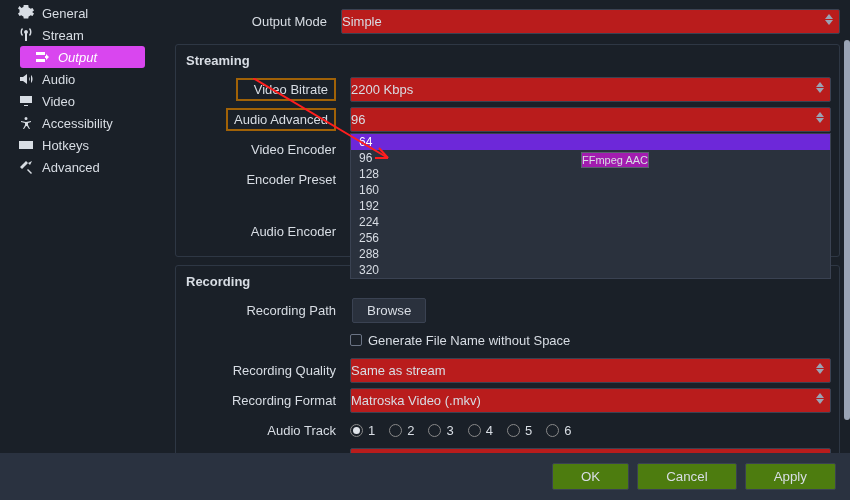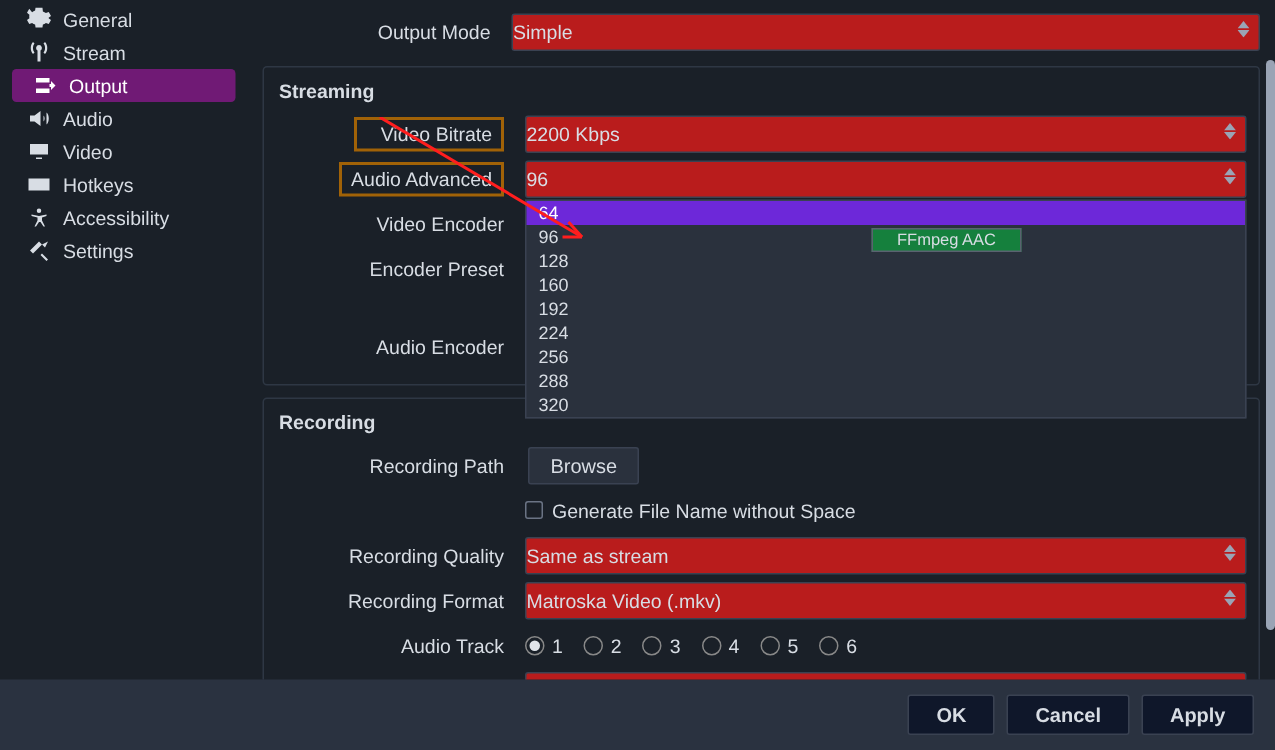--- a/index.html
+++ b/index.html
@@ -1,43 +1,43 @@
 <!DOCTYPE html>
 <html><head>
 <meta charset="utf-8">
 <style>
   * { box-sizing: border-box; margin: 0; padding: 0; font-family: -apple-system, "Segoe UI", Arial, sans-serif; }
   body { background: #1a2028; color: #d8dde4; font-size: 13px; width: 850px; height: 500px; overflow: hidden; display: flex; flex-direction: column; }
   .main { display: flex; flex: 1; min-height: 0; }
   .sidebar { width: 165px; background: #1a2028; padding-top: 2px; }
   .side-item { display: flex; align-items: center; height: 22px; padding: 0 8px 0 18px; cursor: pointer; gap: 8px; }
-  .side-item.active { background: #701a75; color: #fff; border-radius: 3px; margin: 0 8px; padding-left: 14px; }
+  .side-item.active { background: #d946ef; color: #fff; border-radius: 3px; margin: 0 20px; padding-left: 14px; font-style: italic; }
   .side-item .ic { width: 16px; height: 16px; display: inline-flex; align-items: center; justify-content: center; fill: currentColor; }
   .content { flex: 1; padding: 6px 10px 0 10px; position: relative; overflow: hidden; }
   .row { display: flex; align-items: center; height: 30px; }
   .lbl { width: 160px; text-align: right; padding-right: 8px; }
   .section { border: 1px solid #2e3744; border-radius: 3px; margin-top: 8px; padding: 0 8px 10px 8px; }
   .sect-title { font-weight: 600; padding: 8px 0 6px 2px; }
   .red-box { border: 2px solid #a16207; padding: 2px 6px; display: inline-block; min-width: 100px; text-align: right; }
   .field { flex: 1; margin-left: 6px; position: relative; }
   .input, .select { width: 100%; background: #b91c1c; border: 1px solid #3a4252; color: #d8dde4; padding: 4px 24px 4px 0; border-radius: 2px; font-size: 13px; position: relative; }
   .select .caret, .input .caret { position: absolute; right: 6px; top: 4px; display: flex; flex-direction: column; gap: 1px; }
   .caret svg { width: 8px; height: 5px; fill: #9aa4b5; }
   .dd { position: absolute; left: 0; right: 0; top: 26px; background: #2a313d; border: 1px solid #3a4252; z-index: 20; }
   .dd-item { padding: 1px 8px; font-size: 12px; cursor: pointer; }
   .dd-item.sel { background: #6d28d9; color: #fff; }
-  .tooltip { position: absolute; left: 230px; top: 18px; background: #15803d; border: 1px solid #5a6270; padding: 1px 16px; font-size: 11px; color: #d8dde4; z-index: 25; }
+  .tooltip { position: absolute; left: 230px; top: 18px; background: #a21caf; border: 1px solid #5a6270; padding: 1px 0; font-size: 11px; color: #d8dde4; z-index: 25; }
   .browse { background: #2a313d; border: 1px solid #3a4252; color: #d8dde4; padding: 4px 14px; border-radius: 2px; margin-left: 8px; cursor: pointer; }
   .chk { width: 12px; height: 12px; border: 1px solid #6b7485; border-radius: 2px; margin-right: 6px; display: inline-block; }
   .radios { display: flex; gap: 14px; }
   .radio { display: flex; align-items: center; gap: 5px; }
   .r-out { width: 13px; height: 13px; border: 1px solid #888; border-radius: 50%; display: inline-flex; align-items: center; justify-content: center; }
   .r-out.on::after { content: ""; width: 7px; height: 7px; background: #e0e4ea; border-radius: 50%; }
   .footer { display: flex; justify-content: flex-end; gap: 8px; padding: 10px 14px; background: #2a3240; }
-  .btn { background: #0f172a; border: 1px solid #3a4252; color: #d8dde4; padding: 5px 18px; border-radius: 2px; cursor: pointer; font-weight: bold; }
+  .btn { background: #4d7c0f; border: 1px solid #3a4252; color: #d8dde4; padding: 5px 28px; border-radius: 2px; cursor: pointer; }
   .arrow { position: absolute; z-index: 30; left: 88px; top: 78px; pointer-events: none; }
   .arrow svg { width: 150px; height: 95px; }
   .scrollbar { position: absolute; right: 0; top: 40px; width: 6px; height: 380px; background: #9aa4b5; border-radius: 3px; }
   .drow { display:flex; align-items:center; justify-content:space-between; width:100%; }
 </style>
 </head>
 <body>
 
 <div class="main">
   <div class="sidebar">
@@ -77,40 +77,40 @@
         <span class="ic">
           <svg viewBox="0 0 16 16">
             <path d="M1 2h14v9H1zM1 2v9h14V2H1zm1 1h12v7H2zm4 9h4v1H6z"></path>
           </svg>
         </span>
         <span>Video</span>
       </div>
     <div class="side-item">
         <span class="ic">
           <svg viewBox="0 0 16 16">
+            <path d="M8 2a1.5 1.5 0 110 3 1.5 1.5 0 010-3zM3 6l5 1 5-1v1l-3 1v2l2 4h-1l-2-3-1 0-2 3H5l2-4V8L3 7z"></path>
+          </svg>
+        </span>
+        <span>Accessibility</span>
+      </div>
+    <div class="side-item">
+        <span class="ic">
+          <svg viewBox="0 0 16 16">
             <path d="M1 4h14v8H1zM3 6h2v1H3zm3 0h2v1H6zm3 0h2v1H9zm3 0h1v1h-1zM3 8h2v1H3zm3 0h5v1H6zm6 0h1v1h-1z"></path>
           </svg>
         </span>
         <span>Hotkeys</span>
       </div>
     <div class="side-item">
         <span class="ic">
           <svg viewBox="0 0 16 16">
-            <path d="M8 2a1.5 1.5 0 110 3 1.5 1.5 0 010-3zM3 6l5 1 5-1v1l-3 1v2l2 4h-1l-2-3-1 0-2 3H5l2-4V8L3 7z"></path>
-          </svg>
-        </span>
-        <span>Accessibility</span>
-      </div>
-    <div class="side-item">
-        <span class="ic">
-          <svg viewBox="0 0 16 16">
             <path d="M2 8l3-3 2 2-3 3zm6-6l2 2 4-2-2 4-2-2-3 3-2-2zm2 8l4 4-1 1-4-4z"></path>
           </svg>
         </span>
-        <span>Settings</span>
+        <span>Advanced</span>
       </div>
   </div>
 
   <div class="content">
     <div class="scrollbar"></div>
     <div class="arrow"><svg viewBox="0 0 150 95">
           <path d="M0 0 L135 80" stroke="#ff1e1e" stroke-width="2" fill="none"></path>
           <path d="M135 80 L126 70 M135 80 L122 80" stroke="#ff1e1e" stroke-width="2" fill="none"></path>
         </svg></div>
 

